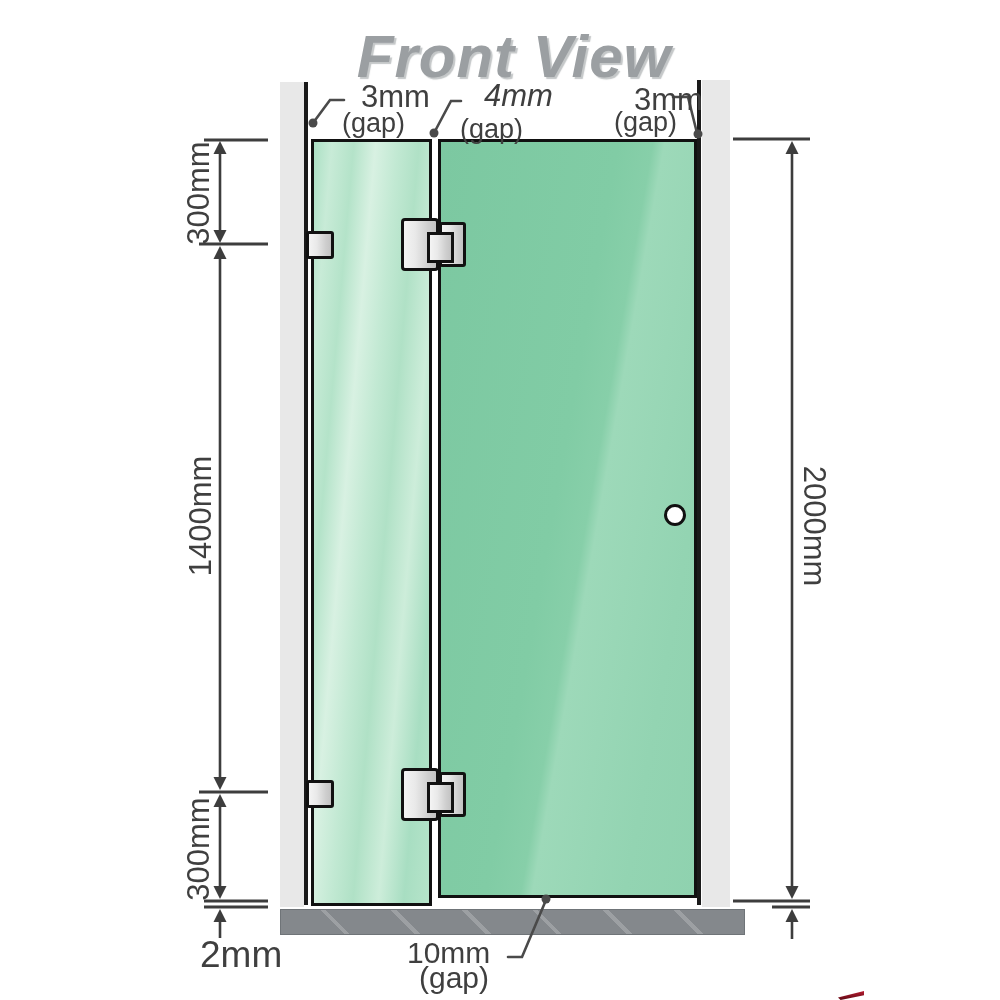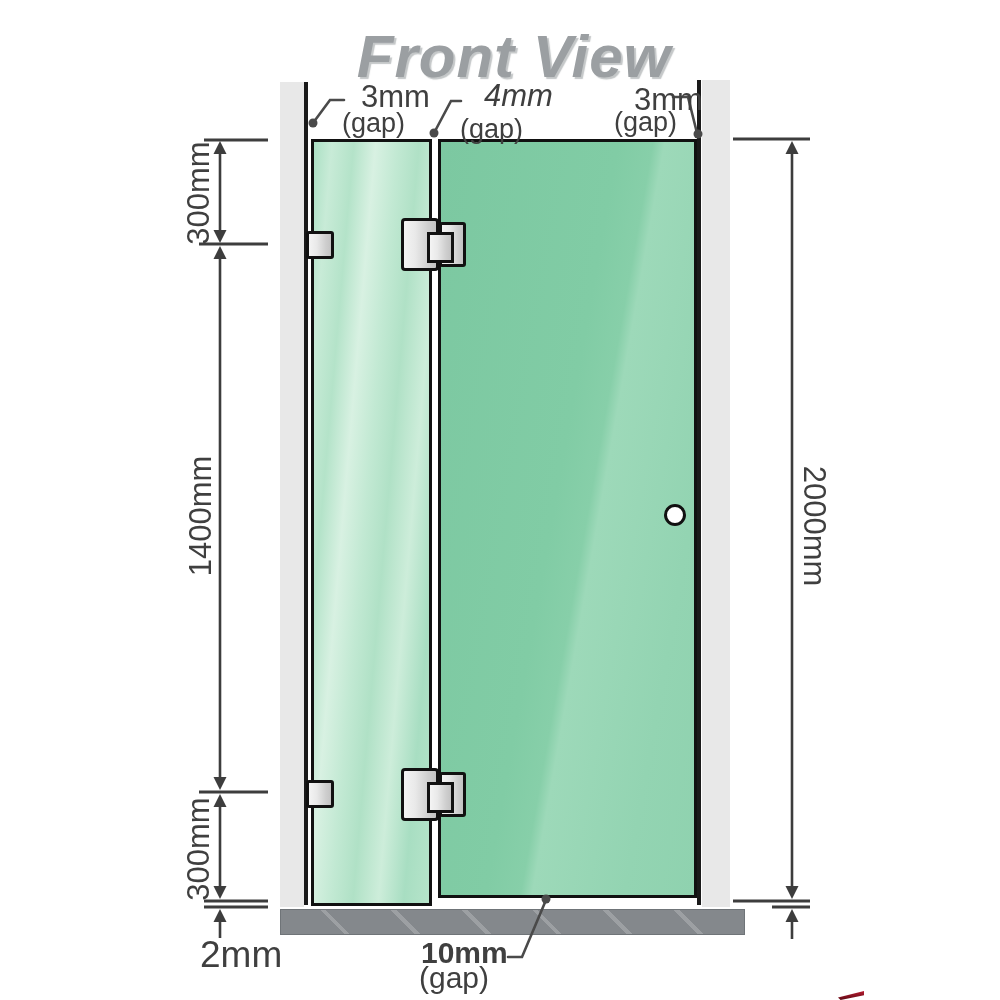--- a/index.html
+++ b/index.html
@@ -142,21 +142,21 @@
   <div class="dim-label fs31" style="left:333px;top:81px;">3mm</div>
   <div class="dim-label fs27" style="left:342px;top:110px;">(gap)</div>
 
   <div class="dim-label fs31" style="left:456px;top:80px;font-style:italic;">4mm</div>
   <div class="dim-label fs27" style="left:460px;top:116px;">(gap)</div>
 
   <div class="dim-label fs31" style="left:606px;top:84px;">3mm</div>
   <div class="dim-label fs27" style="left:614px;top:109px;">(gap)</div>
 
   <div class="dim-label fs37" style="left:200px;top:936px;">2mm</div>
-  <div class="dim-label fs30" style="left:421px;top:938px;font-weight:bold;">10mm</div>
+  <div class="dim-label fs30" style="left:407px;top:938px;">10mm</div>
   <div class="dim-label fs30" style="left:419px;top:963px;">(gap)</div>
 
   <div class="rlabel" style="left:198px;top:193px;">300mm</div>
   <div class="rlabel" style="left:200px;top:516px;">1400mm</div>
   <div class="rlabel" style="left:198px;top:849px;">300mm</div>
   <div class="rlabel cw" style="left:814px;top:526px;">2000mm</div>
 
   <div class="logo-sliver"></div>
 
 </div>

